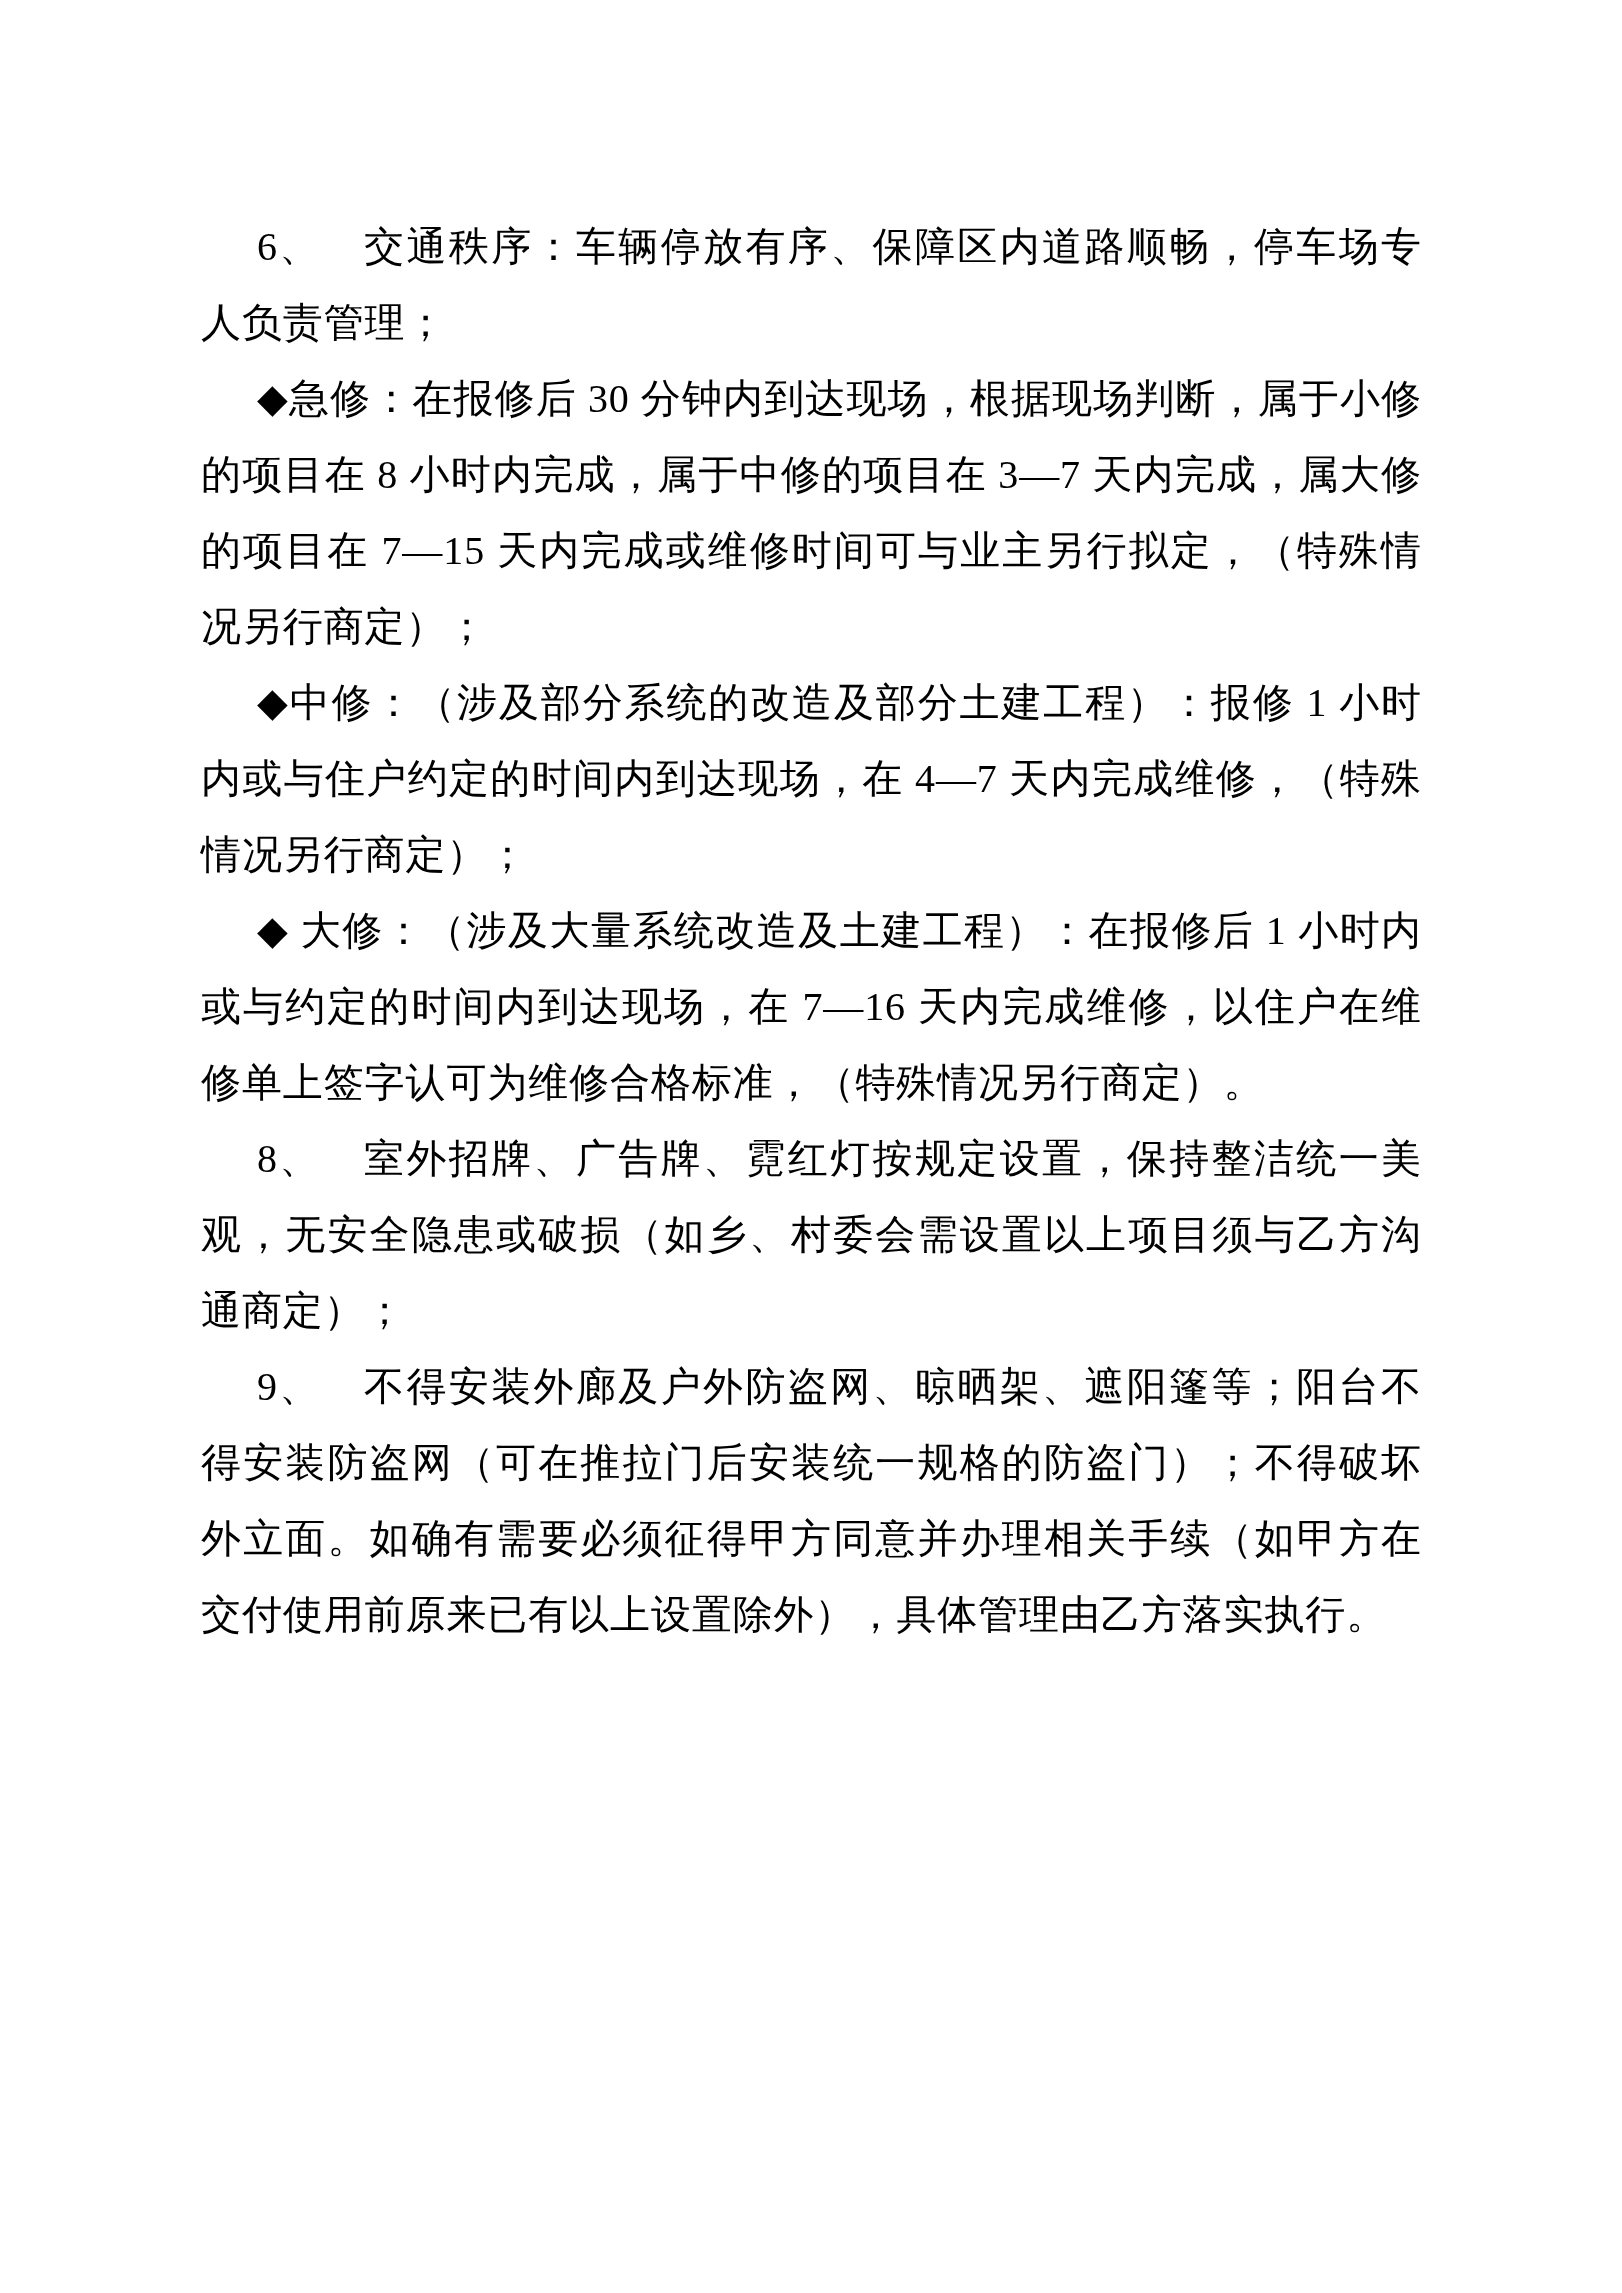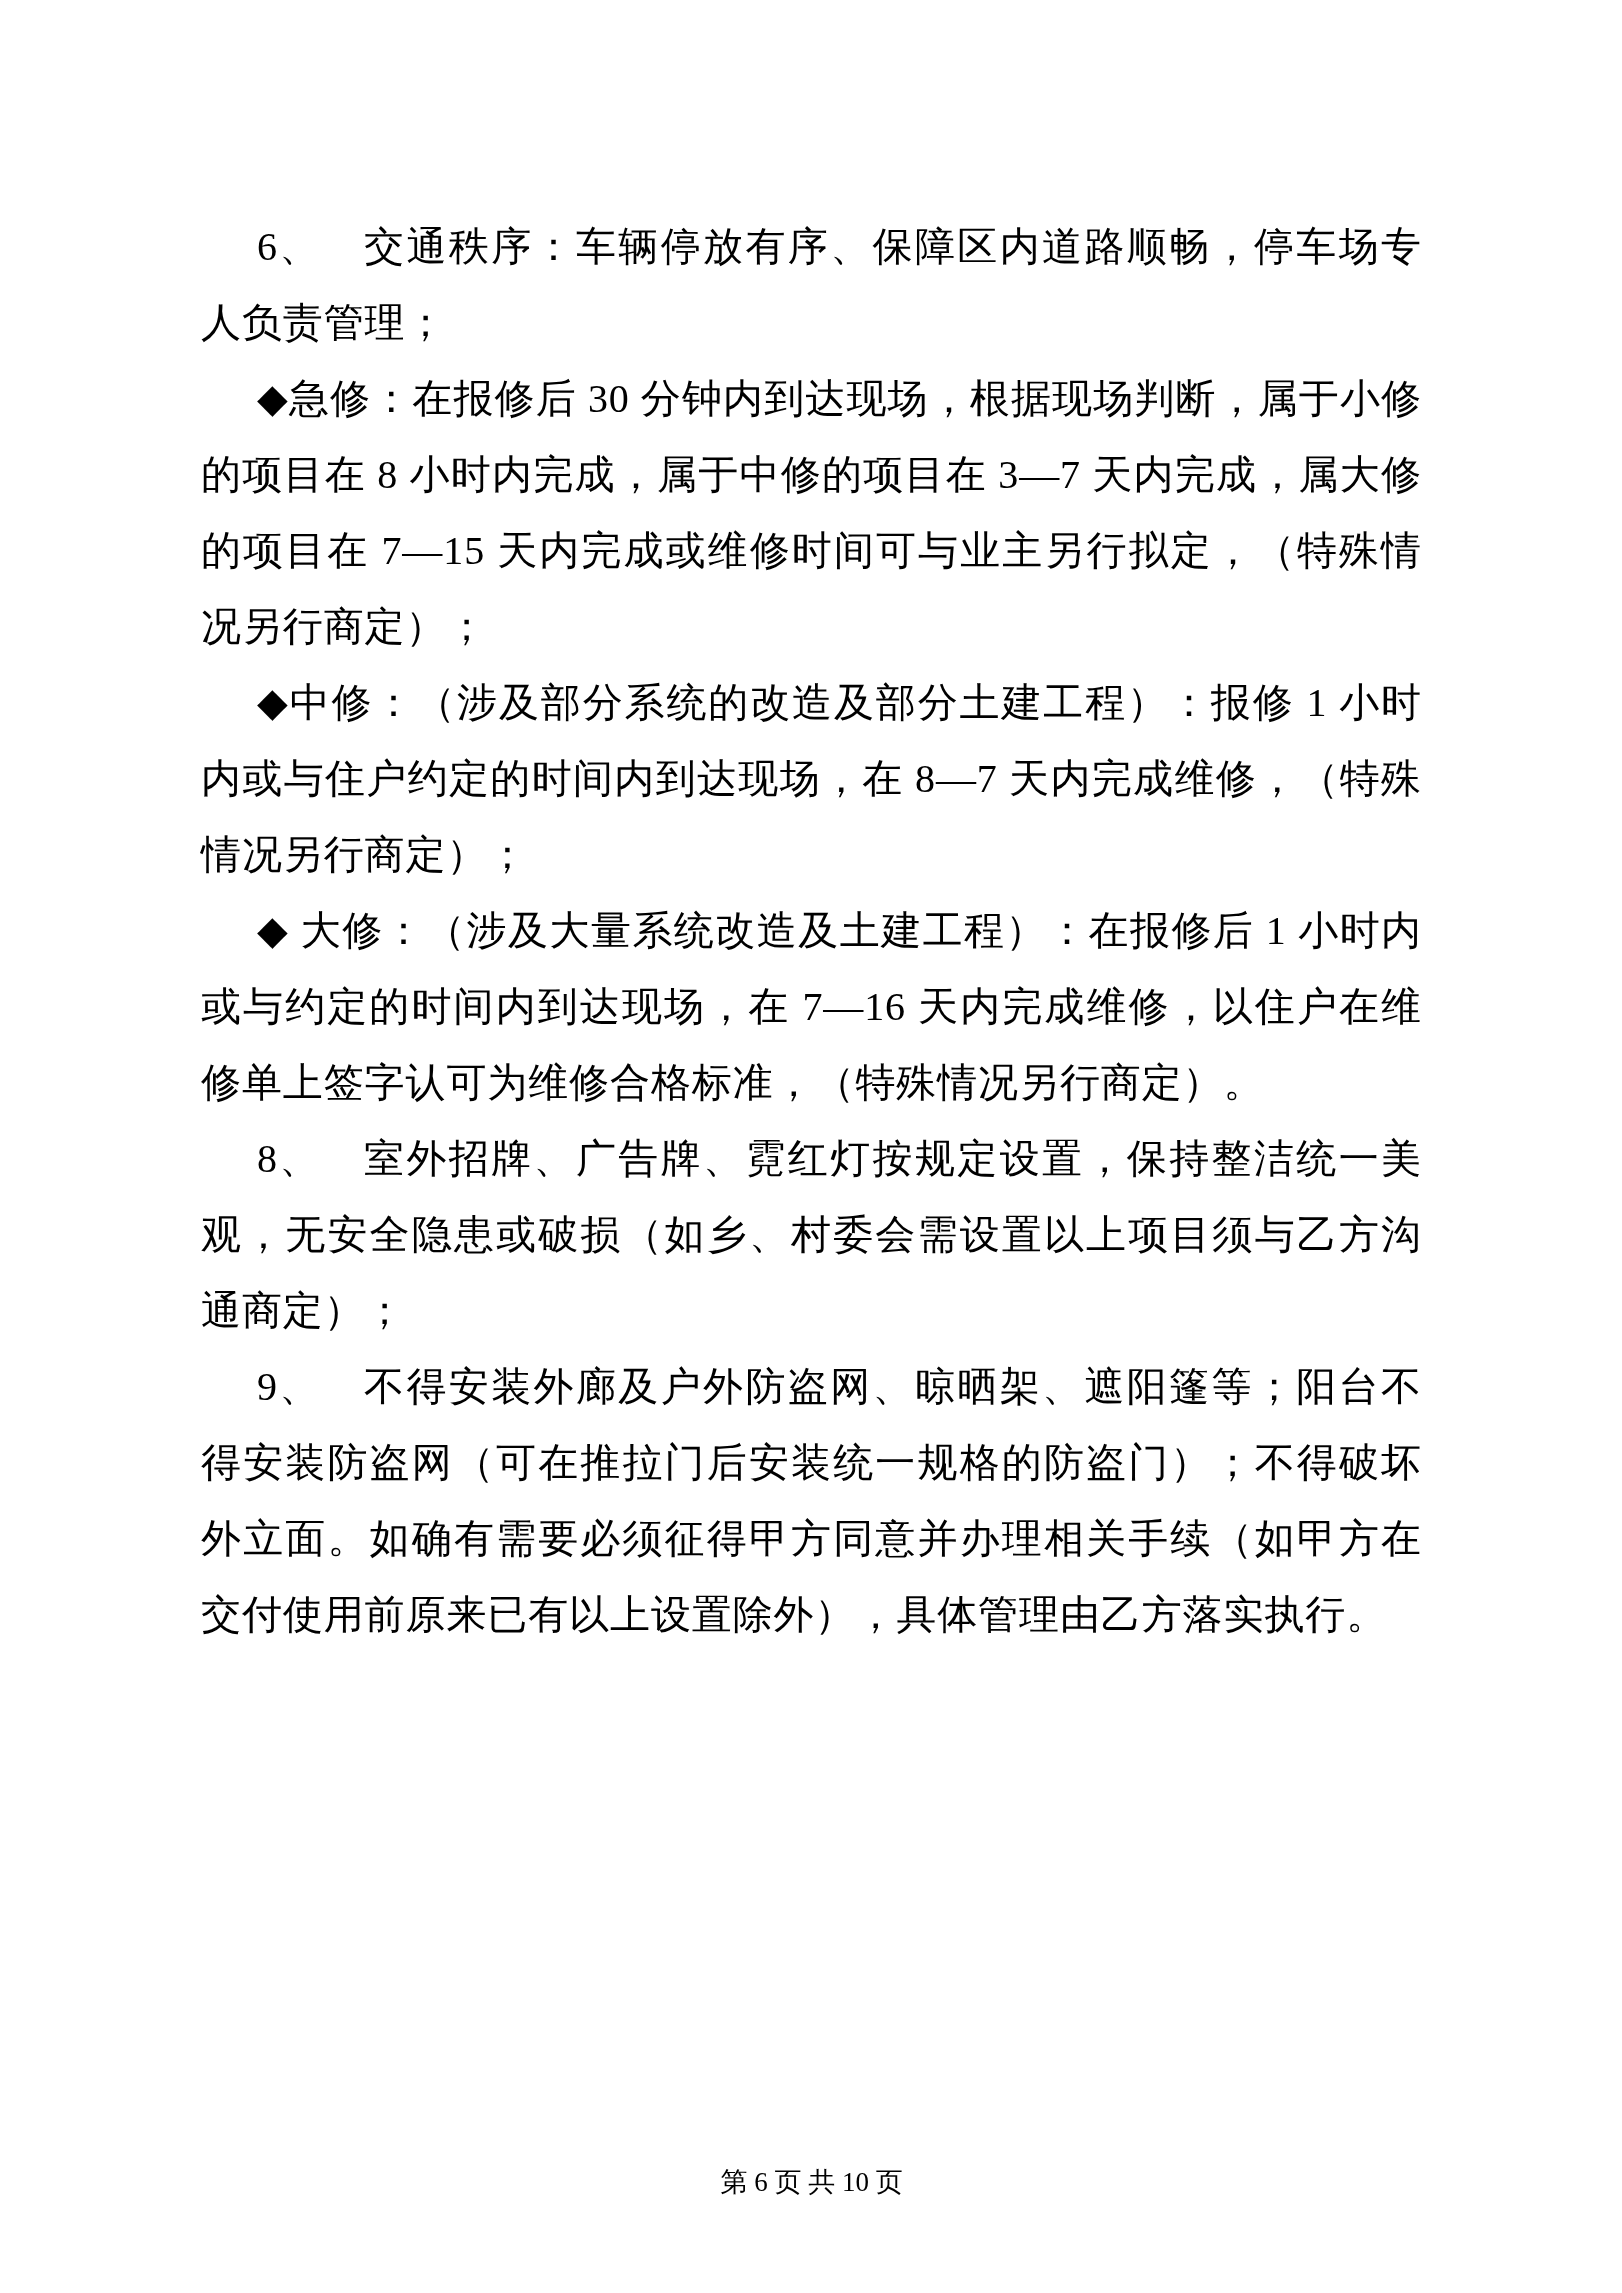--- a/index.html
+++ b/index.html
@@ -45,22 +45,21 @@
   }
 </style>
 </head>
 <body>
 
 <div class="page">
 
   <div class="doc-content">
     <p>6、　交通秩序：车辆停放有序、保障区内道路顺畅，停车场专人负责管理；</p>
     <p>◆急修：在报修后 30 分钟内到达现场，根据现场判断，属于小修的项目在 8 小时内完成，属于中修的项目在 3—7 天内完成，属大修的项目在 7—15 天内完成或维修时间可与业主另行拟定，（特殊情况另行商定）；</p>
-    <p>◆中修：（涉及部分系统的改造及部分土建工程）：报修 1 小时内或与住户约定的时间内到达现场，在 8—7 天内完成维修，（特殊情况另行商定）；</p>
+    <p>◆中修：（涉及部分系统的改造及部分土建工程）：报修 1 小时内或与住户约定的时间内到达现场，在 4—7 天内完成维修，（特殊情况另行商定）；</p>
     <p>◆ 大修：（涉及大量系统改造及土建工程）：在报修后 1 小时内或与约定的时间内到达现场，在 7—16 天内完成维修，以住户在维修单上签字认可为维修合格标准，（特殊情况另行商定）。</p>
     <p>8、　室外招牌、广告牌、霓红灯按规定设置，保持整洁统一美观，无安全隐患或破损（如乡、村委会需设置以上项目须与乙方沟通商定）；</p>
     <p>9、　不得安装外廊及户外防盗网、晾晒架、遮阳篷等；阳台不得安装防盗网（可在推拉门后安装统一规格的防盗门）；不得破坏外立面。如确有需要必须征得甲方同意并办理相关手续（如甲方在交付使用前原来已有以上设置除外），具体管理由乙方落实执行。</p>
   </div>
 
-  <div class="page-footer">第 6 页 共 10 页</div>
 
 </div>
 
 
 </body></html>

